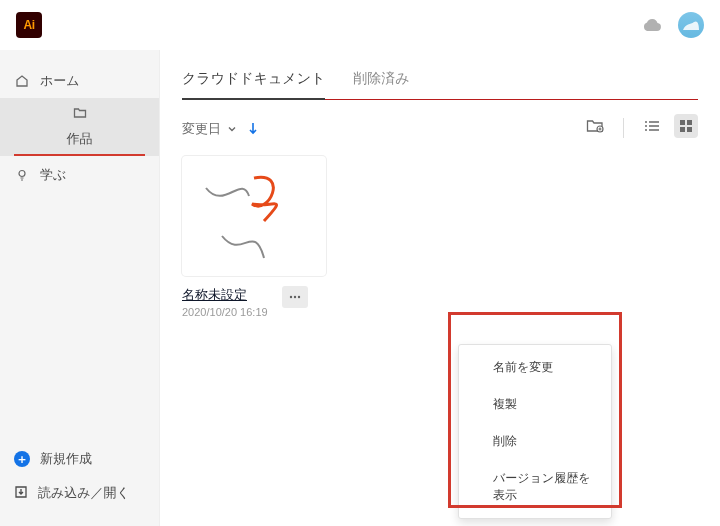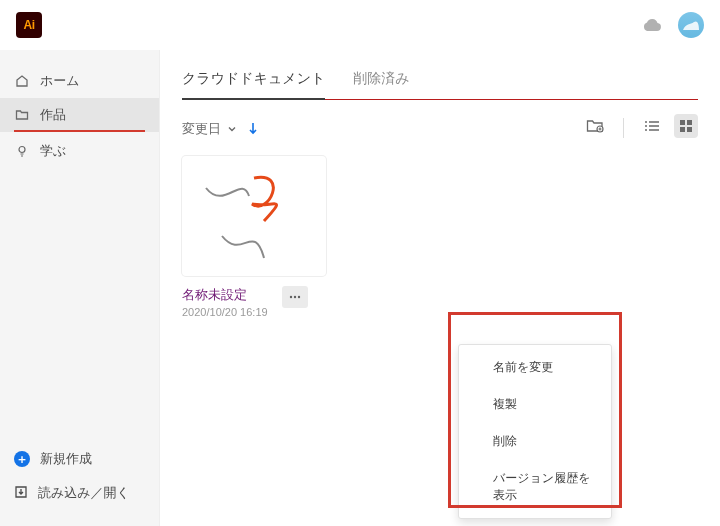--- a/index.html
+++ b/index.html
@@ -11,21 +11,21 @@
   .ai-logo { width: 26px; height: 26px; background: #310000; border-radius: 4px; display: flex; align-items: center; justify-content: center; color: #ff9a00; font-weight: 700; font-size: 12px; letter-spacing: -0.5px;}
   .topbar-spacer { flex: 1; }
   .cloud-icon { color: #b1b1b1; margin-right: 16px; }
   .avatar { width: 26px; height: 26px; border-radius: 50%; background: linear-gradient(180deg,#7cc5e8 0%,#66b9e1 100%); display:flex; align-items:center; justify-content:center;}
   .avatar svg{display:block;}
 
   
   .main { flex: 1; display: flex; min-height: 0; }
   .sidebar { width: 160px; background: #f5f5f5; display: flex; flex-direction: column; padding-top: 14px; border-right: 1px solid #eee;}
   .side-item { display: flex; align-items: center; gap: 10px; padding: 8px 14px; color: #4b4b4b; cursor: pointer; }
-  .side-item.active { background: #e5e5e5; position: relative; }
+  .side-item.active { background: #e5e5e5; position: relative; flex-direction: column; }
   .side-item .icon { width: 16px; display:flex; justify-content:center; color:#6a6a6a;}
   .side-underline { height: 2px; background: #d23a2e; margin: 0 14px 0 14px; position: relative; top: -2px; }
   .sidebar-bottom { margin-top: auto; padding-bottom: 16px; }
   .side-action { display: flex; align-items: center; gap: 10px; padding: 8px 14px; color: #4b4b4b; cursor: pointer; }
   .plus { width:16px; height:16px; border-radius:50%; background:#1473e6; color:#fff; display:flex; align-items:center; justify-content:center; font-size:12px; font-weight:700; }
 
   
   .content { flex:1; padding: 14px 22px; position: relative; }
   .tabs { display:flex; gap: 28px; border-bottom: 1px solid #b91c1c; }
   .tab { padding: 6px 0 10px 0; color:#8a8a8a; font-size: 14px; cursor:pointer; }
@@ -38,21 +38,21 @@
   .ico-btn { width:24px; height:24px; display:flex; align-items:center; justify-content:center; color:#6a6a6a; cursor:pointer; border-radius:4px; }
   .ico-btn.selected { background:#e5e5e5; }
   .vr { width:1px; height:20px; background:#dcdcdc; margin: 0 6px; }
 
   
   .file-card { width: 144px; }
   .thumb { width: 144px; height: 120px; background:#fff; padding:10px; display:flex; align-items:center; justify-content:center; box-shadow: 0 0 0 1px #eee; border-radius:4px;}
   .thumb-inner { width:100%; height:100%; background:#fff; position:relative;}
   .file-row { display:flex; align-items:flex-start; gap:14px; margin-top: 10px;}
   .file-meta { display:flex; flex-direction:column; gap:2px;}
-  .file-title { color:#701a75; font-size:13px; }
+  .file-title { color:#0f172a; font-size:13px;text-decoration:underline; }
   .file-date { color:#9a9a9a; font-size:11px; }
   .more-btn { width:26px; height:22px; background:#ebebeb; border-radius:3px; display:flex; align-items:center; justify-content:center; cursor:pointer; color:#606060;}
   .ctx-menu { position:absolute; left:298px; top:294px; width:154px; background:#fff; border:1px solid #e1e1e1; border-radius:3px; box-shadow:0 4px 10px rgba(0,0,0,.12); padding:4px 0; }
   .ctx-item { padding: 10px 14px; font-size:12px; color:#404040; cursor:pointer;margin-left:20px; }
   .highlight-box { position:absolute; left:288px; top:262px; width:174px; height:196px; border:3px solid #d23a2e; pointer-events:none;}
 </style>
 </head>
 <body>
 
 <div class="app">

